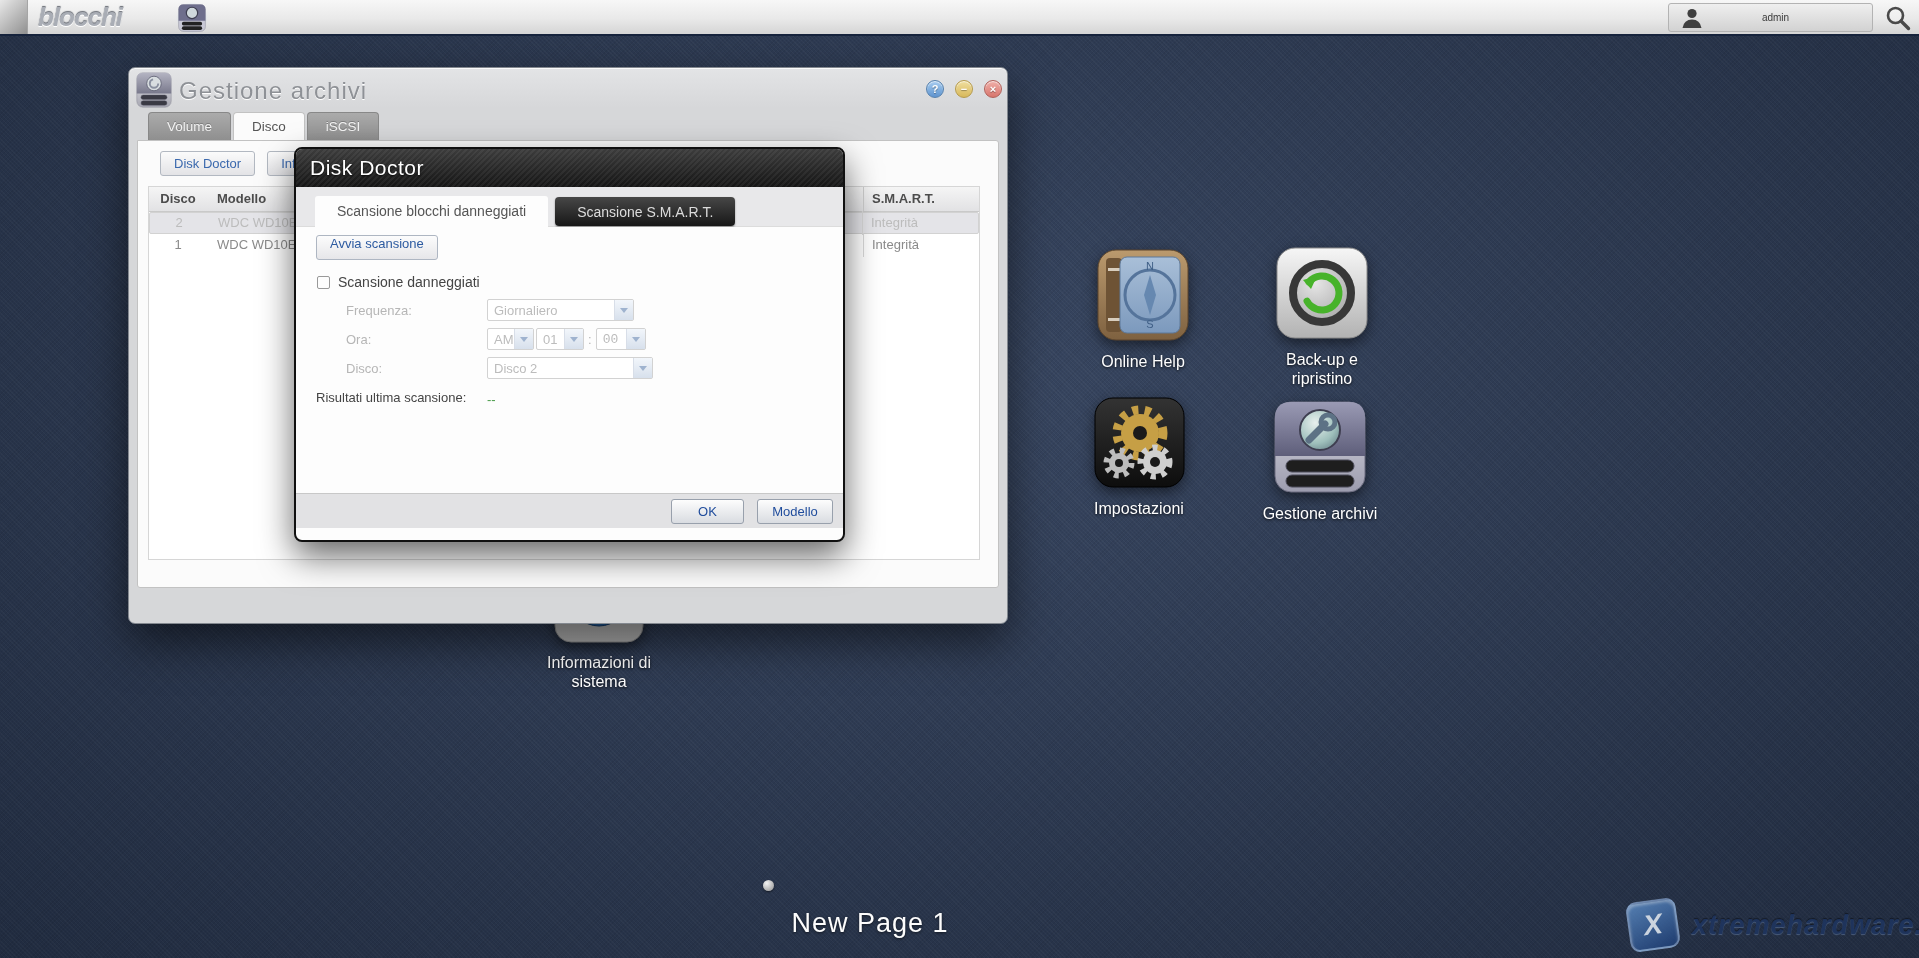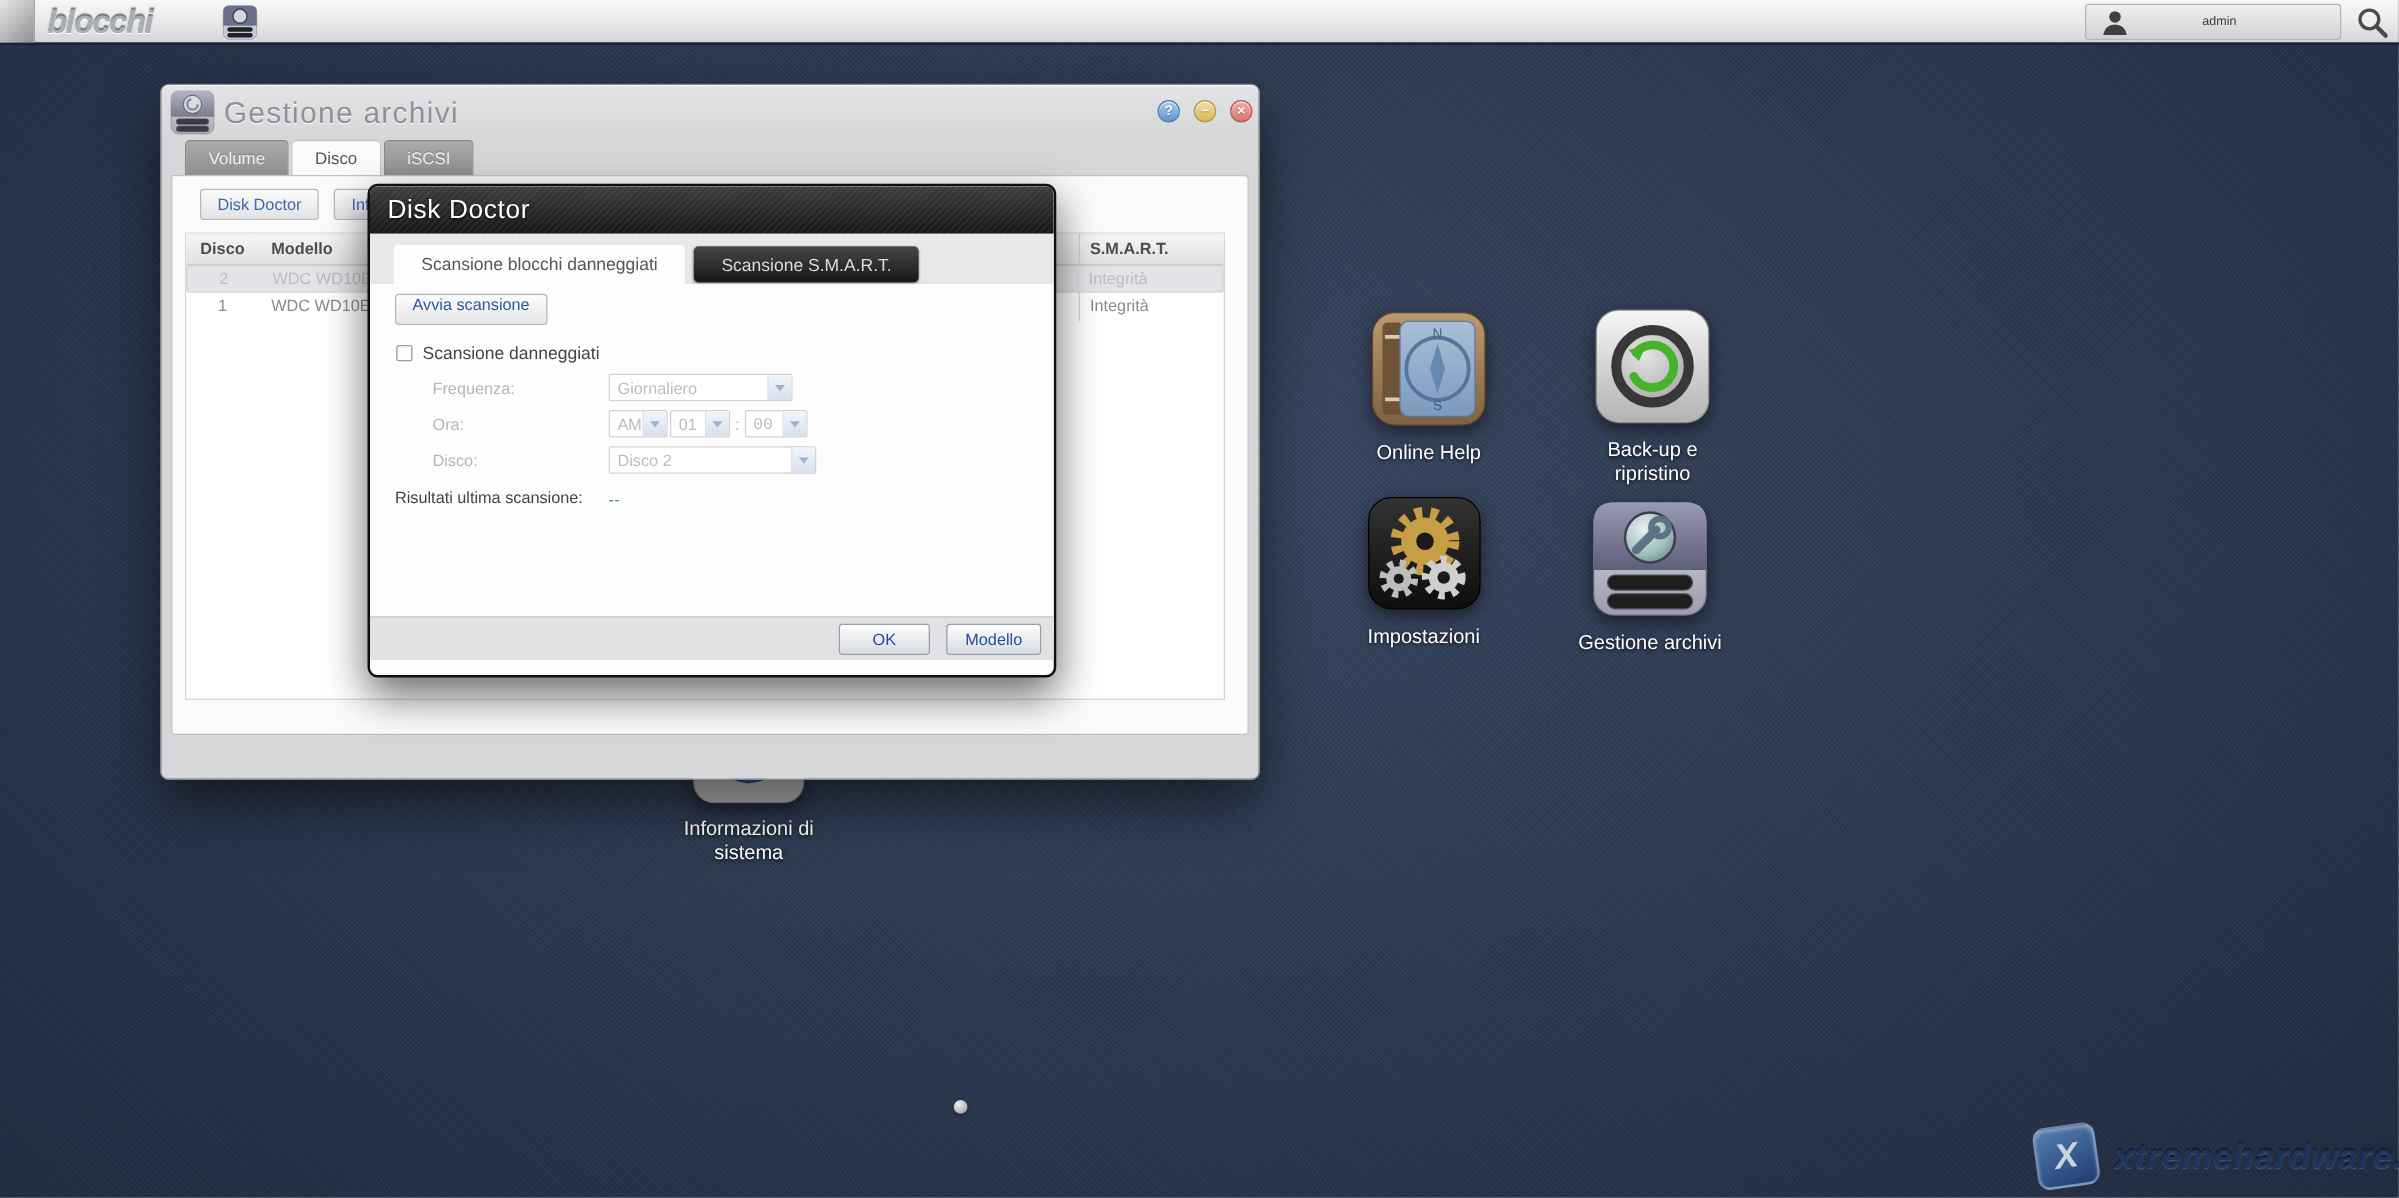--- a/index.html
+++ b/index.html
@@ -306,20 +306,21 @@
         <text x="45" y="58" font-size="40" fill="#fff" text-anchor="middle" font-family="Liberation Serif, serif" font-style="italic">i</text>
       </svg>
     </span>
     <div class="cap">
       <div>Informazioni di</div>
       <div>sistema</div>
     </div>
   </div>
 
   <div class="pager-dot"></div>
+  <div class="page-label">New Page 1</div>
 
   <div class="watermark">
     <div class="wm-logo">X</div>
     <div class="wm-text">xtremehardware.it</div>
   </div>
 </div>
 
 <div class="win">
   <div class="win-titlebar">
     <span class="win-icon">

